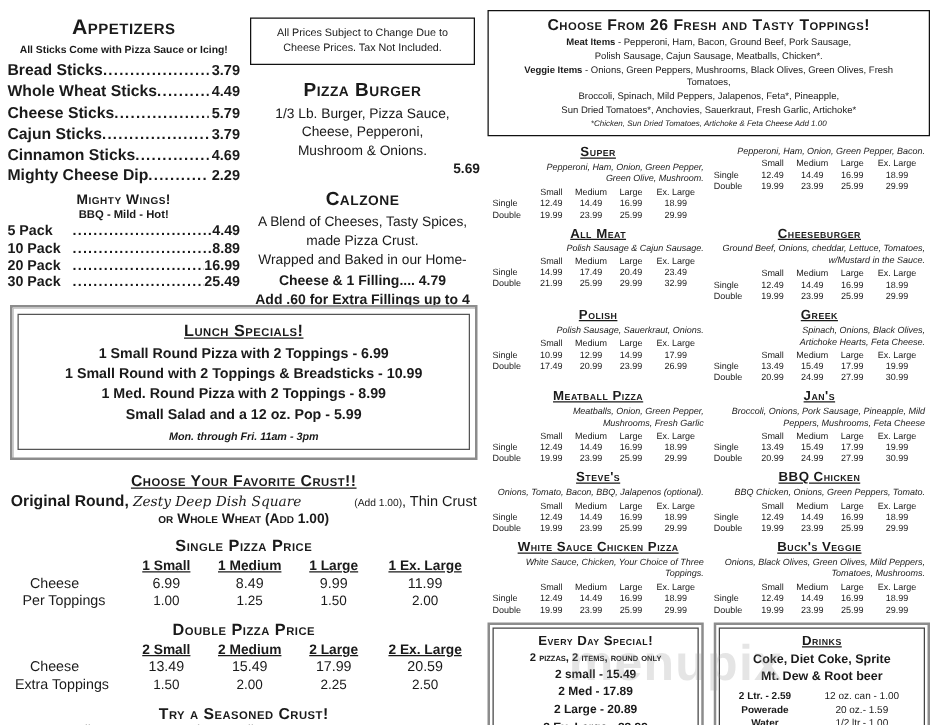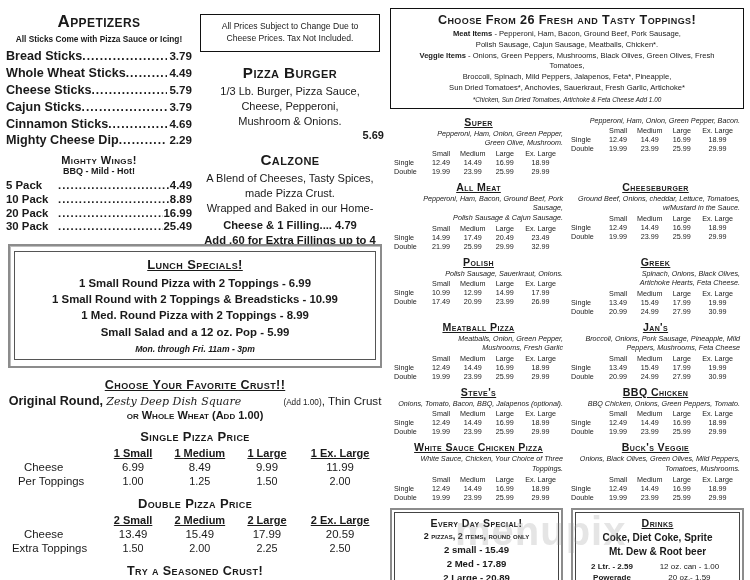--- a/index.html
+++ b/index.html
@@ -391,21 +391,20 @@
                 <td>19.99</td>
                 <td>23.99</td>
                 <td>25.99</td>
                 <td>29.99</td>
               </tr>
             </tbody>
           </table>
         </div>
         <div class="pz-cell">
           <div class="caps-hd ul pz-name">All Meat</div>
-          <div class="pz-desc">Pepperoni, Ham, Bacon, Ground Beef, Pork Sausage,</div>
           <div class="pz-desc">Polish Sausage &amp; Cajun Sausage.</div>
           <table class="pz">
             <tbody>
               <tr>
                 <th class="c0"></th>
                 <th>Small</th>
                 <th>Medium</th>
                 <th>Large</th>
                 <th>Ex. Large</th>
               </tr>

